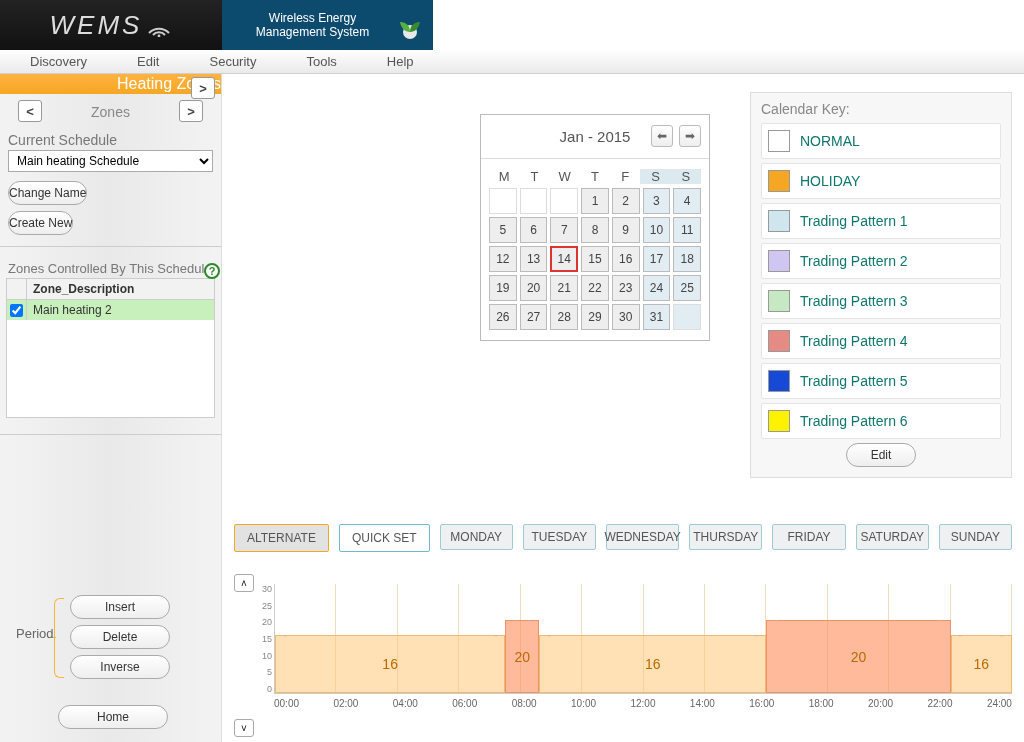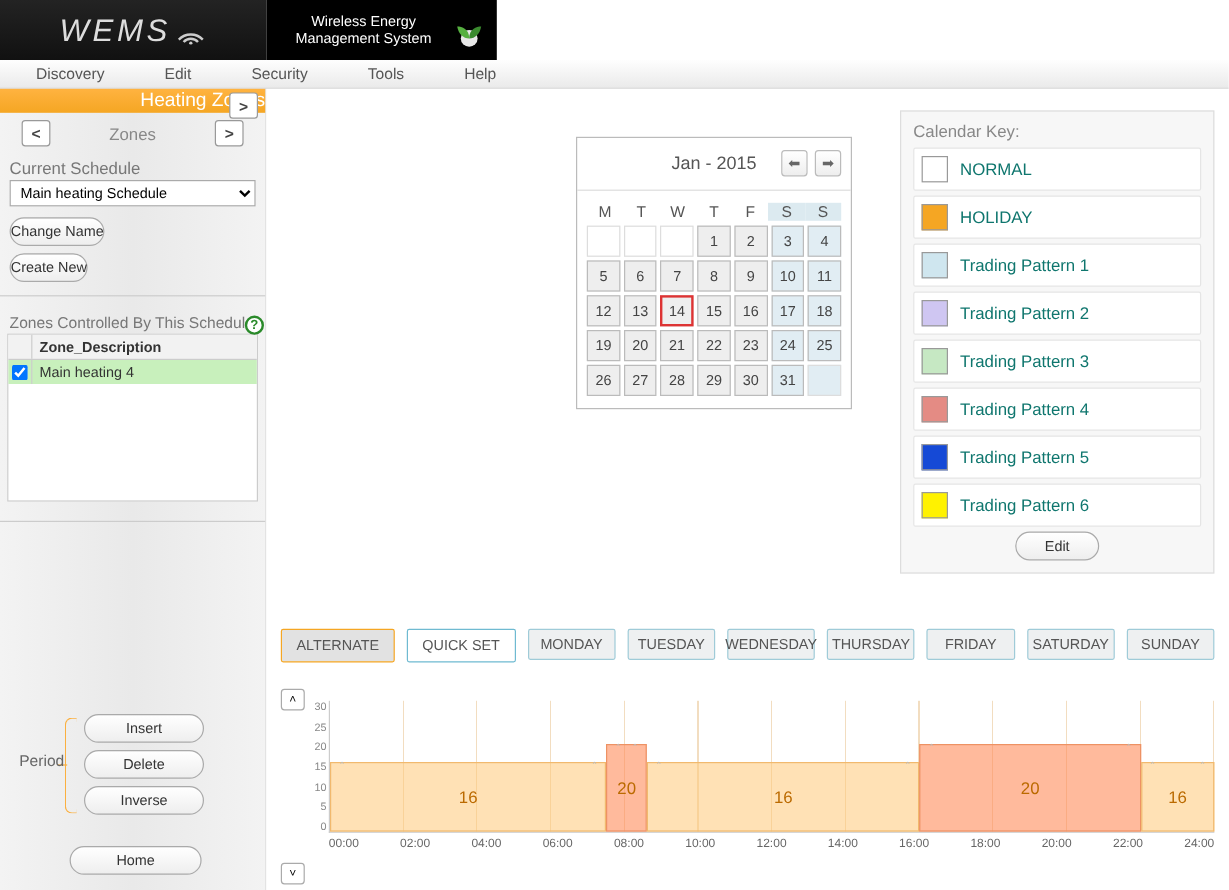--- a/index.html
+++ b/index.html
@@ -9,21 +9,21 @@
   .topbar { height: 50px; display: flex; align-items: stretch; }
   .logo { width: 222px; background: linear-gradient(#232323,#111); display:flex;align-items:center;justify-content:center;color:#ddd;font-size:26px;font-weight:300;letter-spacing:3px;font-style:italic;}
   .logo .wifi { margin-left:4px; }
   .logo svg { vertical-align:middle;}
   .header-mid { flex:1; background: linear-gradient(#f4f4f4,#e4e4e4); border-bottom:1px solid #ccc; padding:4px 10px 0 10px; position:relative;}
   .header-mid .bldg { font-size:22px; color:#7a7a7a; font-weight:300;}
   .header-mid .meta { font-size:12px; color:#7a7a7a; display:flex; gap:80px;}
   .header-mid .meta .lbl { color:#888;}
   .header-mid .meta .val { color:#bbb; margin-left:2px;}
   .logoff { position:absolute; top:6px; right:8px; background:#fff;border:1px solid #333;border-radius:4px;padding:3px 10px;font-size:13px;font-weight:600;cursor:pointer;}
-  .brand-right { width:192px; background:#000000; color:#fff; font-size:12px; display:flex;justify-content:center;flex-direction:column;position:relative;padding:4px;}
+  .brand-right { width:211px; background:#0c4a6e; color:#fff; font-size:12px; display:flex;justify-content:center;flex-direction:column;position:relative;padding:4px;}
   .brand-right .txt{font-size:12px;line-height:1.2;text-align:center;margin-right:30px;}
   .brand-right .sprout{position:absolute;right:6px;top:6px;}
 
   
   .menubar{height:24px;background:linear-gradient(#fefefe,#eaeaea);border-bottom:1px solid #d0d0d0;display:flex;align-items:center;padding-left:30px;gap:50px;font-size:13px;color:#555;}
   .menubar span{cursor:pointer;}
 
   
   .left{position:absolute;left:0;top:74px;width:222px;bottom:0;background:linear-gradient(to right,#f3f3f3,#e9e9e9 50%,#f3f3f3);border-right:1px solid #ddd;}
   .section-bar{height:20px;background:linear-gradient(#ffb340,#f5a623);display:flex;align-items:center;justify-content:flex-end;position:relative;color:#fff;font-size:16px;}
@@ -163,21 +163,21 @@
   <div class="zones-table">
     <div class="helpdot">?</div>
     <div class="zt-head">
         <div class="c0"></div>
         <div class="c1">Zone_Description</div>
       </div>
     <div class="zt-row">
       <div class="c0">
           <input type="checkbox" checked="" style="">
         </div>
-      <div class="c1">Main heating 4</div>
+      <div class="c1">Main heating 2</div>
     </div>
   </div>
   <div class="divider" style="margin-top:16px"></div>
 
   <div class="period-box">
     <div class="period-bracket"></div>
       <div class="period-dash"></div>
     <div class="period-lbl">Period</div>
     <div class="period-stack">
       <div class="btn">Insert</div>

